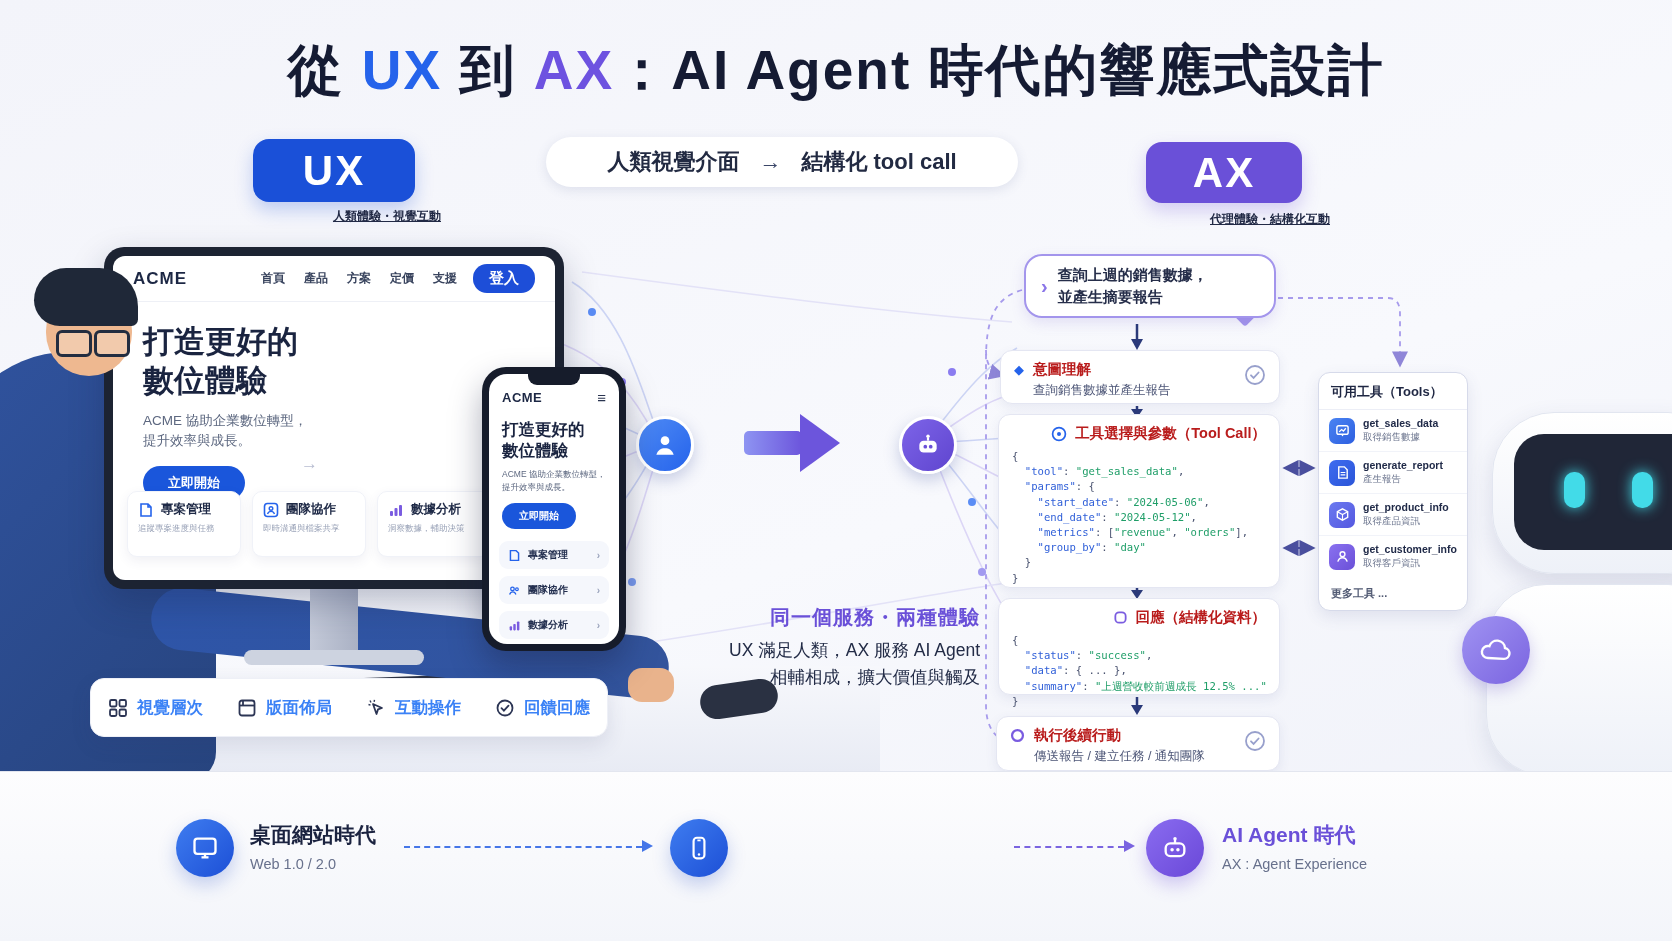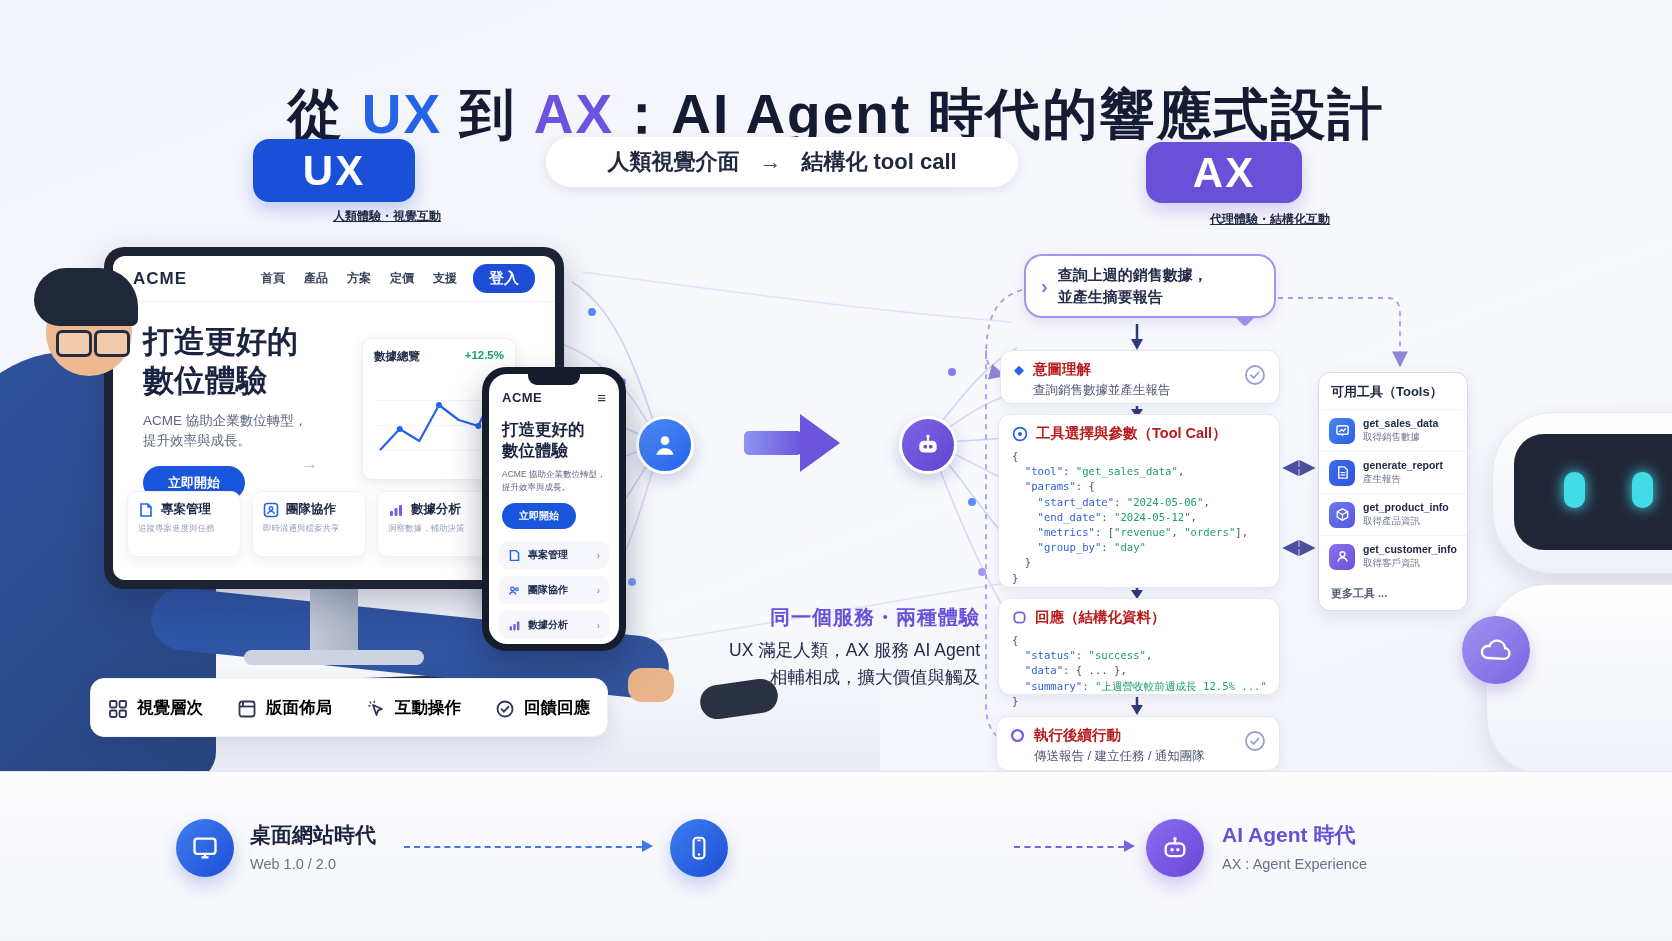--- a/index.html
+++ b/index.html
@@ -2,21 +2,21 @@
 <html><head>
 <meta charset="utf-8">
 <style>
   html,body{margin:0;padding:0;background:#e9ebf3;font-family:"Liberation Sans","DejaVu Sans",sans-serif;}
   .stage{position:relative;width:1672px;height:941px;overflow:hidden;margin:0 auto;
          background:linear-gradient(160deg,#f3f4fa 0%,#f8f9fd 55%,#eef0f8 100%);}
   .abs{position:absolute;}
 
   
   .title{top:34px;left:0;width:100%;text-align:center;font-size:55px;font-weight:800;
-         letter-spacing:2px;color:#151b33;z-index:6;margin-top:44px;}
+         letter-spacing:2px;color:#151b33;z-index:6;}
   .title .ux{color:#2563eb;} .title .ax{color:#6d52e0;}
 
   
   .badge{border-radius:16px;color:#fff;font-weight:800;font-size:42px;display:flex;
          align-items:center;justify-content:center;z-index:6;letter-spacing:2px;}
   .ux-badge{left:253px;top:139px;width:162px;height:63px;background:#1a50d8;
             box-shadow:0 8px 18px rgba(26,80,216,.25);}
   .ax-badge{left:1146px;top:142px;width:156px;height:61px;background:#6a50d8;
             box-shadow:0 8px 18px rgba(106,80,216,.25);}
   .badge-sub{top:208px;text-align:right;font-size:12px;font-weight:700;color:#222a46;z-index:6;text-decoration:underline;}
@@ -84,21 +84,21 @@
           text-align:center;padding:6px 0;border-radius:13px;}
   .ph-list{margin:12px 10px 0;}
   .ph-item{display:flex;align-items:center;gap:7px;background:#f5f7fc;border-radius:9px;
            padding:7px 9px;margin-bottom:7px;font-size:10px;font-weight:700;color:#243050;}
   .ph-item .chev{margin-left:auto;color:#9aa3bc;font-weight:700;}
 
   
   .features{left:90px;top:678px;width:516px;height:57px;background:#fff;border:1px solid #eef0f7;
             border-radius:14px;box-shadow:0 8px 20px rgba(50,60,110,.12);display:flex;align-items:center;
             justify-content:space-around;z-index:8;}
-  .feat{display:flex;align-items:flex-end;gap:9px;font-size:16.5px;font-weight:700;color:#000000;}
+  .feat{display:flex;align-items:center;gap:9px;font-size:16.5px;font-weight:700;color:#3b82f6;}
 
   
   .flow-svg{left:552px;top:252px;z-index:1;}
   .node{width:52px;height:52px;border-radius:50%;border:3px solid #fff;display:flex;align-items:center;
         justify-content:center;z-index:5;box-shadow:0 6px 16px rgba(50,70,150,.25);}
   .user-node{left:636px;top:416px;background:linear-gradient(135deg,#4f8bf5,#2563eb);}
   .robot-node{left:899px;top:416px;background:linear-gradient(135deg,#7d64e8,#5f45cf);}
   .big-arrow{left:744px;top:414px;width:100px;height:58px;z-index:4;}
   .big-arrow .bar{position:absolute;left:0;top:17px;width:58px;height:24px;border-radius:5px;
                   background:linear-gradient(90deg,#8e94f2,#6c55dc);}
@@ -122,21 +122,21 @@
         box-shadow:0 4px 12px rgba(70,80,140,.09);box-sizing:border-box;}
   .step-row{display:flex;align-items:flex-start;gap:9px;padding:9px 13px;}
   .step-ic{margin-top:2px;flex:none;}
   .st-title{font-size:14.5px;font-weight:800;color:#b91c1c;}
   .st-sub{font-size:12.5px;color:#4d5677;margin-top:3px;}
   .st-check{margin-left:auto;flex:none;margin-top:4px;}
   .intent-box{left:1000px;top:350px;width:280px;height:54px;}
   .tool-box{left:998px;top:414px;width:282px;height:174px;padding:9px 13px;}
   .resp-box{left:998px;top:598px;width:282px;height:97px;padding:9px 13px;}
   .follow-box{left:996px;top:716px;width:284px;height:55px;}
-  .box-head{display:flex;align-items:center;gap:8px;}
+  .box-head{display:flex;align-items:center;gap:8px;justify-content:flex-end;}
   .code{margin-top:6px;font-family:"DejaVu Sans Mono","Liberation Mono",monospace;font-size:10.6px;
         line-height:15.2px;color:#4a5370;white-space:pre;overflow:hidden;}
   .code .ck{color:#2f5fd8;} .code .cs{color:#1f9e68;}
   .diamond{color:#2563eb;font-size:13px;line-height:15px;}
 
   
   .tools{left:1318px;top:372px;width:148px;background:#fff;border:1.5px solid #d6daea;border-radius:12px;
          box-shadow:0 6px 16px rgba(70,80,140,.12);z-index:5;}
   .tools-h{padding:10px 12px 8px;font-size:13px;font-weight:800;color:#1e2642;border-bottom:1px solid #eceef6;}
   .tool-item{display:flex;align-items:center;gap:8px;padding:7px 10px;border-bottom:1px solid #f1f3f9;}
@@ -258,36 +258,20 @@
           <div>打造更好的</div>
           <div>數位體驗</div>
         </div>
         <div class="m-sub">
           <div>ACME 協助企業數位轉型，</div>
           <div>提升效率與成長。</div>
         </div>
         <span class="m-cta">立即開始</span>
       </div>
       <span class="m-mini-arrow">→</span>
-      <div class="chart-card">
-        <div class="cc-head">
-          <span class="cc-title">數據總覽</span>
-          <span class="cc-delta">+12.5%</span>
-        </div>
-        <div class="cc-spark"><svg width="130" height="92">
-              <line x1="3" y1="30.666666666666668" x2="127" y2="30.666666666666668" stroke="#eef1f7"></line>
-              <line x1="3" y1="55.333333333333336" x2="127" y2="55.333333333333336" stroke="#eef1f7"></line>
-              <line x1="3" y1="80" x2="127" y2="80" stroke="#eef1f7"></line>
-              <polyline fill="none" stroke="#2563eb" stroke-width="2.2" stroke-linejoin="round" points="6.0,80.0 25.7,59.0 45.3,71.0 65.0,35.0 84.7,50.0 104.3,56.0 124.0,14.0"></polyline>
-              <circle cx="25.7" cy="59.0" r="3" fill="#2563eb"></circle>
-              <circle cx="65.0" cy="35.0" r="3" fill="#2563eb"></circle>
-              <circle cx="104.3" cy="56.0" r="3" fill="#2563eb"></circle>
-              <circle cx="124.0" cy="14.0" r="3" fill="#2563eb"></circle>
-            </svg></div>
-      </div>
       <div class="m-cards">
         <div class="m-card">
           <div class="m-card-row">
             <svg width="16" height="16" viewBox="0 0 16 16">
                 <path d="M3 2h7l3 3v9H3z" fill="none" stroke="#2563eb" stroke-width="1.6"></path>
                 <path d="M10 2v3h3" fill="none" stroke="#2563eb" stroke-width="1.6"></path>
               </svg>
             <span>專案管理</span>
           </div>
           <div class="m-card-sub">追蹤專案進度與任務</div>

